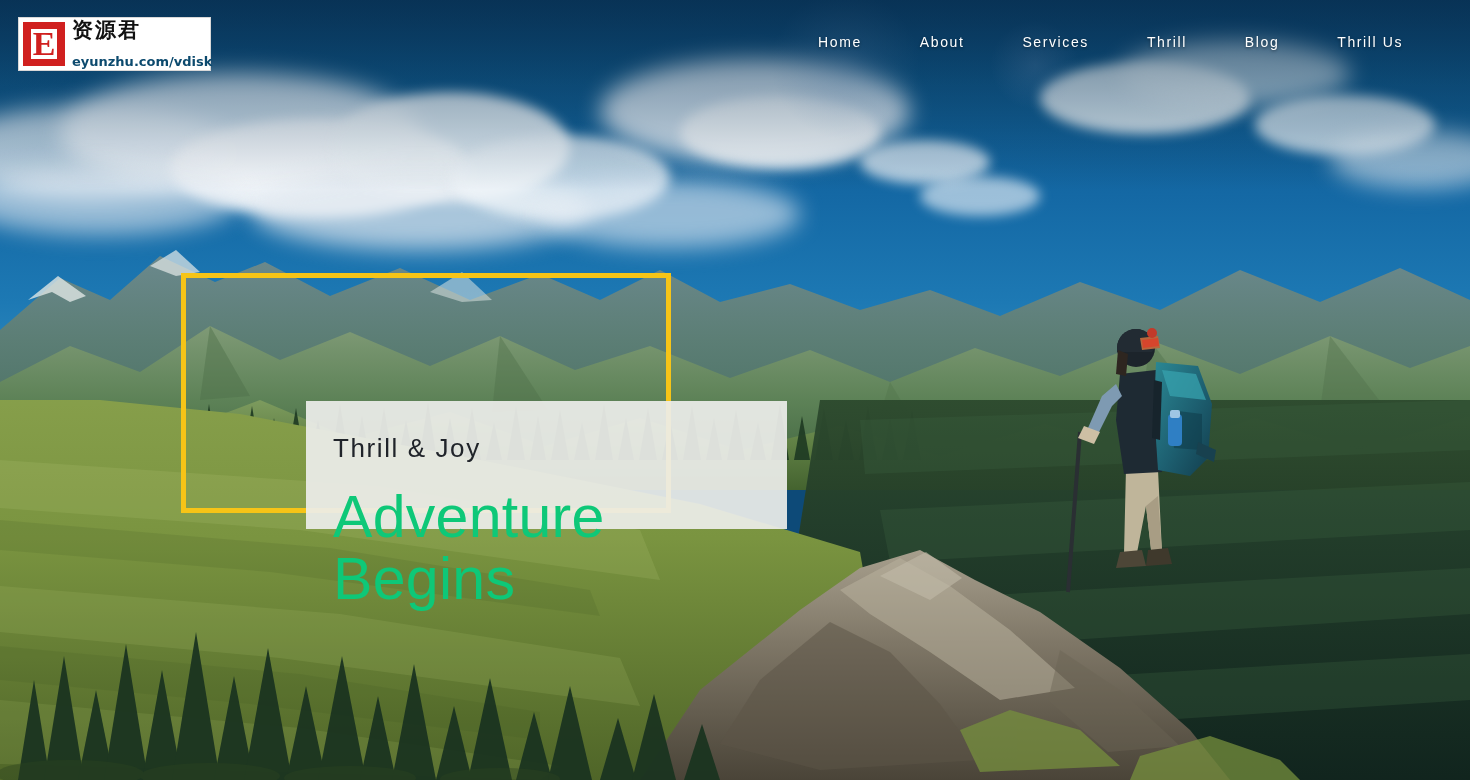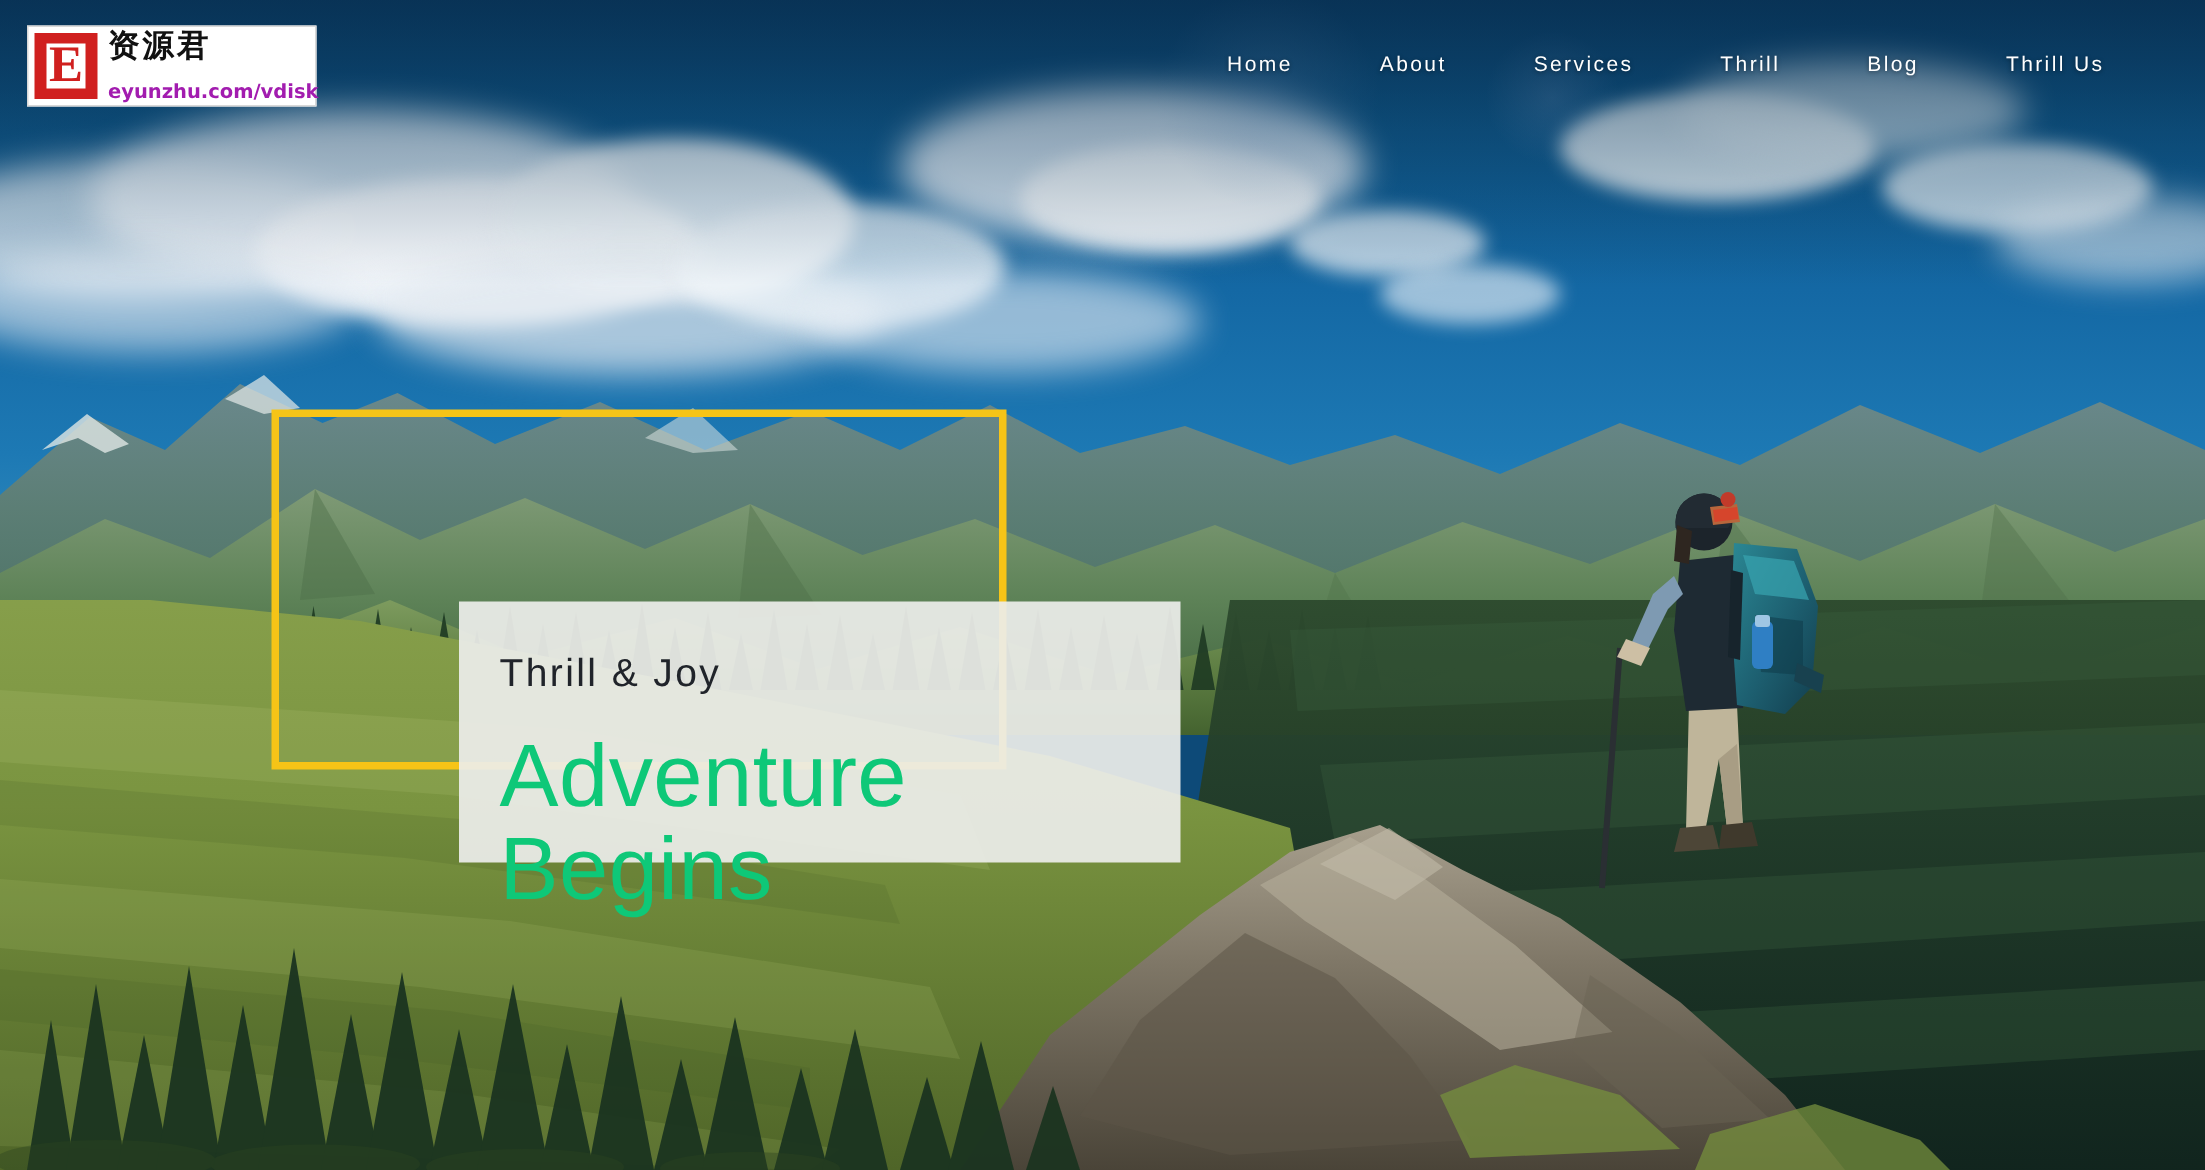--- a/index.html
+++ b/index.html
@@ -82,21 +82,21 @@
     letter-spacing:0;
   }
   .logo-txt { margin-left:7px; display:flex; flex-direction:column; justify-content:center; }
   .logo-cn {
     font-family:"DejaVu Sans", sans-serif;
     font-size:21px; font-weight:700; color:#111; line-height:1.05;
     letter-spacing:2px;
   }
   .logo-url {
     font-family:"DejaVu Sans", sans-serif;
-    font-size:13px; font-weight:700; color:#a21caf; line-height:1.1;
+    font-size:13px; font-weight:700; color:#0c4a6e; line-height:1.1;
     margin-top:14px;
   }
 
   #nav {
     position:absolute; right:46px; top:28px;
     display:flex; align-items:center; gap:16px;
     z-index:46;
   }
   .nav-item {
     color:#ffffff;
@@ -113,21 +113,21 @@
   #frame {
     position:absolute;
     left:181px; top:273px; width:490px; height:240px;
     border:5px solid #f6c417;
     z-index:20;
   }
 
   
   #caption-card {
     position:absolute;
-    left:306px; top:401px; width:481px; height:174px;
+    left:306px; top:401px; width:481px; height:128px;
     background:rgba(236,237,234,.93);
     z-index:30;
     padding:34px 0 0 27px;
   }
   #kicker {
     font-size:26px;
     color:#20242a;
     letter-spacing:1.6px;
     line-height:1;
     margin-bottom:26px;

